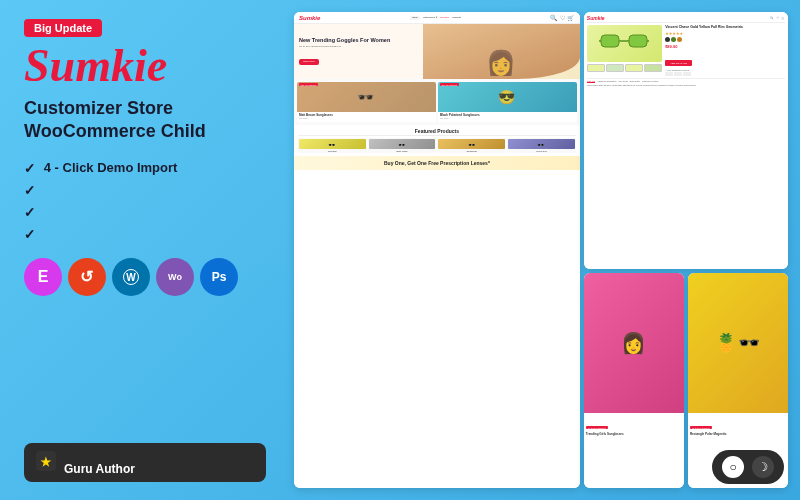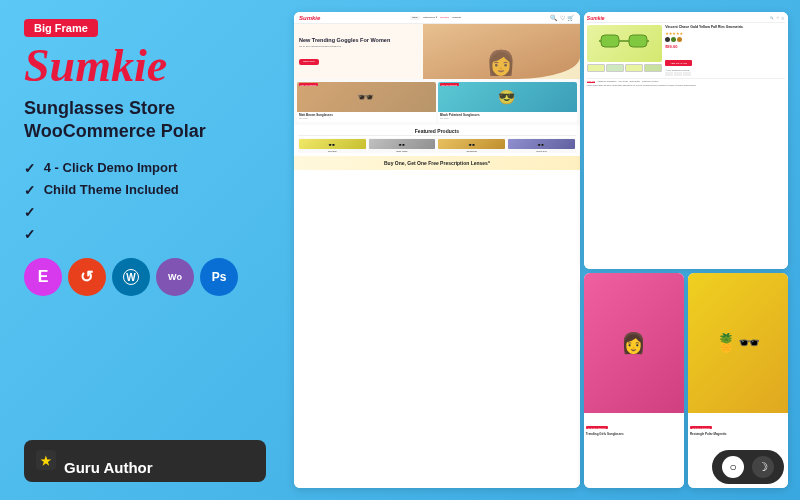--- a/index.html
+++ b/index.html
@@ -189,37 +189,36 @@
       color: white;
     }
   </style>
 </head>
 <body>
 
 <div class="main-container">
 
   <div class="left-panel">
     <div>
-      <div class="big-update-badge">Big Frame</div>
+      <div class="big-update-badge">Big Update</div>
 
       <div class="brand-title">Sumkie</div>
 
       <div class="subtitle">
-        <span>Sunglasses Store</span><br>
-        <span>WooCommerce Polar</span>
+        <span>Customizer Store</span><br>
+        <span>WooCommerce Child</span>
       </div>
 
       <ul class="features-list">
         <li>
           <span class="check-icon">✓</span>
           <span>4 - Click Demo Import</span>
         </li>
         <li>
           <span class="check-icon">✓</span>
-          <span>Child Theme Included</span>
         </li>
         <li>
           <span class="check-icon">✓</span>
         </li>
         <li>
           <span class="check-icon">✓</span>
         </li>
       </ul>
 
       <div class="tech-icons">
@@ -236,21 +235,21 @@
       </div>
     </div>
 
     <div class="guru-badge">
       <span>
         <svg width="20" height="20" viewBox="0 0 20 20">
           <rect width="20" height="20" rx="4" fill="#333"></rect>
           <text x="10" y="15" text-anchor="middle" font-size="12" fill="#ffd700">★</text>
         </svg>
       </span>
-      <span style="color:white; font-size:15px; font-weight:bold;margin-top:13px;">Guru Author</span>
+      <span style="color:white; font-size:12px; font-weight:bold;margin-top:13px;">Guru Author</span>
     </div>
   </div>
 
   <div class="right-panel">
 
     <div class="center-col">
 
       <div class="screenshot screenshot-main">
         <div style="width:100%; height:100%; background:white; overflow:hidden;">
 

